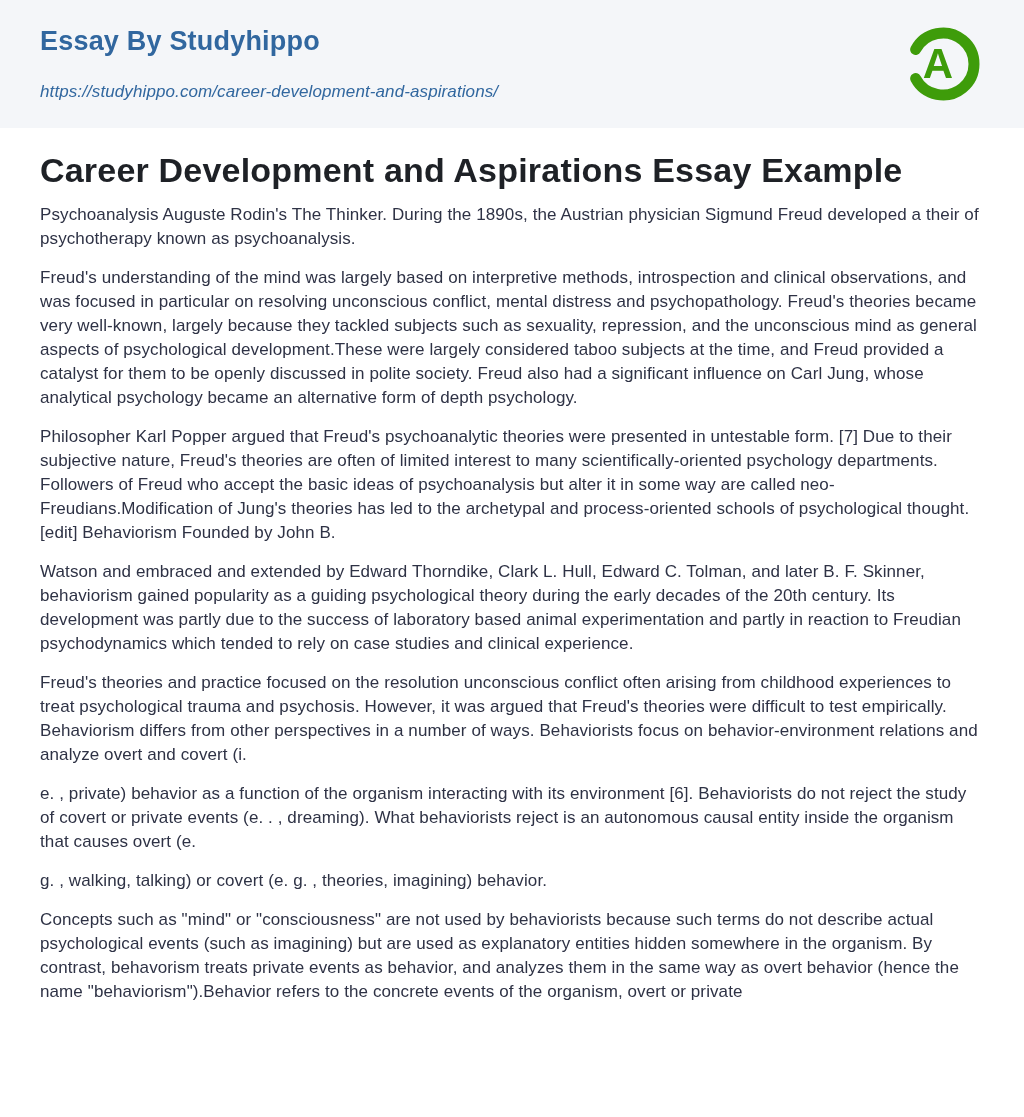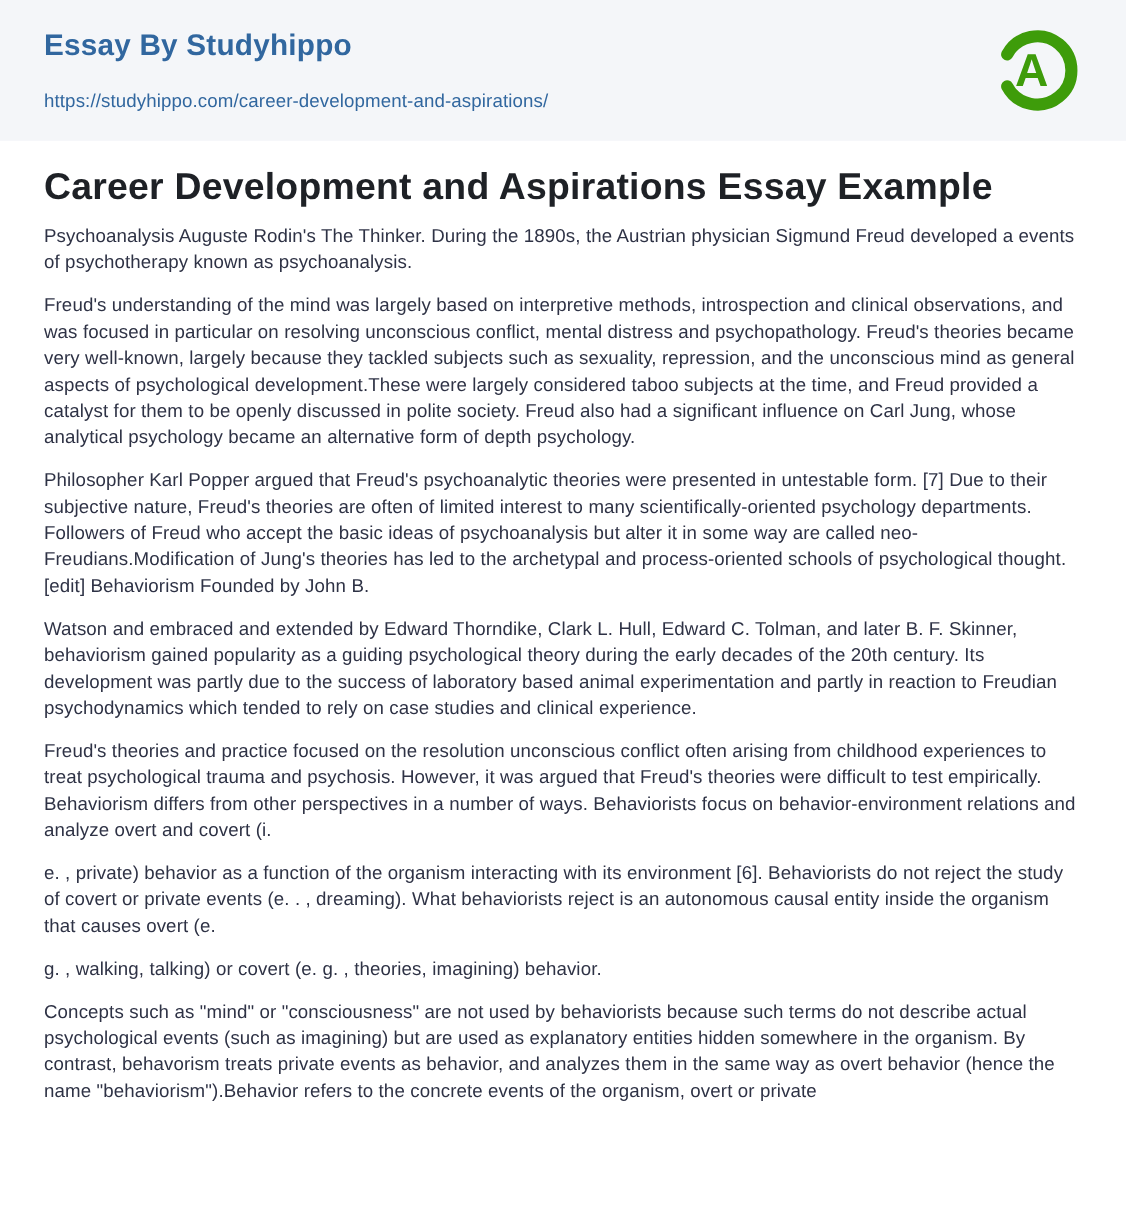--- a/index.html
+++ b/index.html
@@ -25,20 +25,21 @@
     font-size: 27px;
     font-weight: bold;
     letter-spacing: 0.2px;
     margin-bottom: 25px;
   }
   .page-url {
     color: #31679f;
     font-size: 17px;
     letter-spacing: 0.1px;
     cursor: pointer;
+    font-style: italic;
   }
   .logo {
     position: relative;
     width: 84px;
     height: 84px;
     flex: 0 0 84px;
   }
   .logo svg { position: absolute; top: 0; left: 0; }
   .logo-letter {
     position: absolute;
@@ -87,21 +88,21 @@
     <svg width="84" height="84" viewBox="0 0 84 84">
       <path d="M 14.6 27.5 A 31 31 0 1 1 14.6 56.5" fill="none" stroke="#3e9c0a" stroke-width="11" stroke-linecap="round"></path>
     </svg>
     <span class="logo-letter">A</span>
   </div>
 </header>
 
 <main class="content">
   <h1 class="page-title">Career Development and Aspirations Essay Example</h1>
   <div class="essay-text">
-    <p>Psychoanalysis Auguste Rodin's The Thinker. During the 1890s, the Austrian physician Sigmund Freud developed a events of psychotherapy known as psychoanalysis.</p>
+    <p>Psychoanalysis Auguste Rodin's The Thinker. During the 1890s, the Austrian physician Sigmund Freud developed a their of psychotherapy known as psychoanalysis.</p>
     <p>Freud's understanding of the mind was largely based on interpretive methods, introspection and clinical observations, and was focused in particular on resolving unconscious conflict, mental distress and psychopathology. Freud's theories became very well-known, largely because they tackled subjects such as sexuality, repression, and the unconscious mind as general aspects of psychological development.These were largely considered taboo subjects at the time, and Freud provided a catalyst for them to be openly discussed in polite society. Freud also had a significant influence on Carl Jung, whose analytical psychology became an alternative form of depth psychology.</p>
     <p>Philosopher Karl Popper argued that Freud's psychoanalytic theories were presented in untestable form. [7] Due to their subjective nature, Freud's theories are often of limited interest to many scientifically-oriented psychology departments. Followers of Freud who accept the basic ideas of psychoanalysis but alter it in some way are called neo-Freudians.Modification of Jung's theories has led to the archetypal and process-oriented schools of psychological thought. [edit] Behaviorism Founded by John B.</p>
     <p>Watson and embraced and extended by Edward Thorndike, Clark L. Hull, Edward C. Tolman, and later B. F. Skinner, behaviorism gained popularity as a guiding psychological theory during the early decades of the 20th century. Its development was partly due to the success of laboratory based animal experimentation and partly in reaction to Freudian psychodynamics which tended to rely on case studies and clinical experience.</p>
     <p>Freud's theories and practice focused on the resolution unconscious conflict often arising from childhood experiences to treat psychological trauma and psychosis. However, it was argued that Freud's theories were difficult to test empirically. Behaviorism differs from other perspectives in a number of ways. Behaviorists focus on behavior-environment relations and analyze overt and covert (i.</p>
     <p>e. , private) behavior as a function of the organism interacting with its environment [6]. Behaviorists do not reject the study of covert or private events (e. . , dreaming). What behaviorists reject is an autonomous causal entity inside the organism that causes overt (e.</p>
     <p>g. , walking, talking) or covert (e. g. , theories, imagining) behavior.</p>
     <p>Concepts such as "mind" or "consciousness" are not used by behaviorists because such terms do not describe actual psychological events (such as imagining) but are used as explanatory entities hidden somewhere in the organism. By contrast, behavorism treats private events as behavior, and analyzes them in the same way as overt behavior (hence the name "behaviorism").Behavior refers to the concrete events of the organism, overt or private</p>
   </div>
 </main>
 

